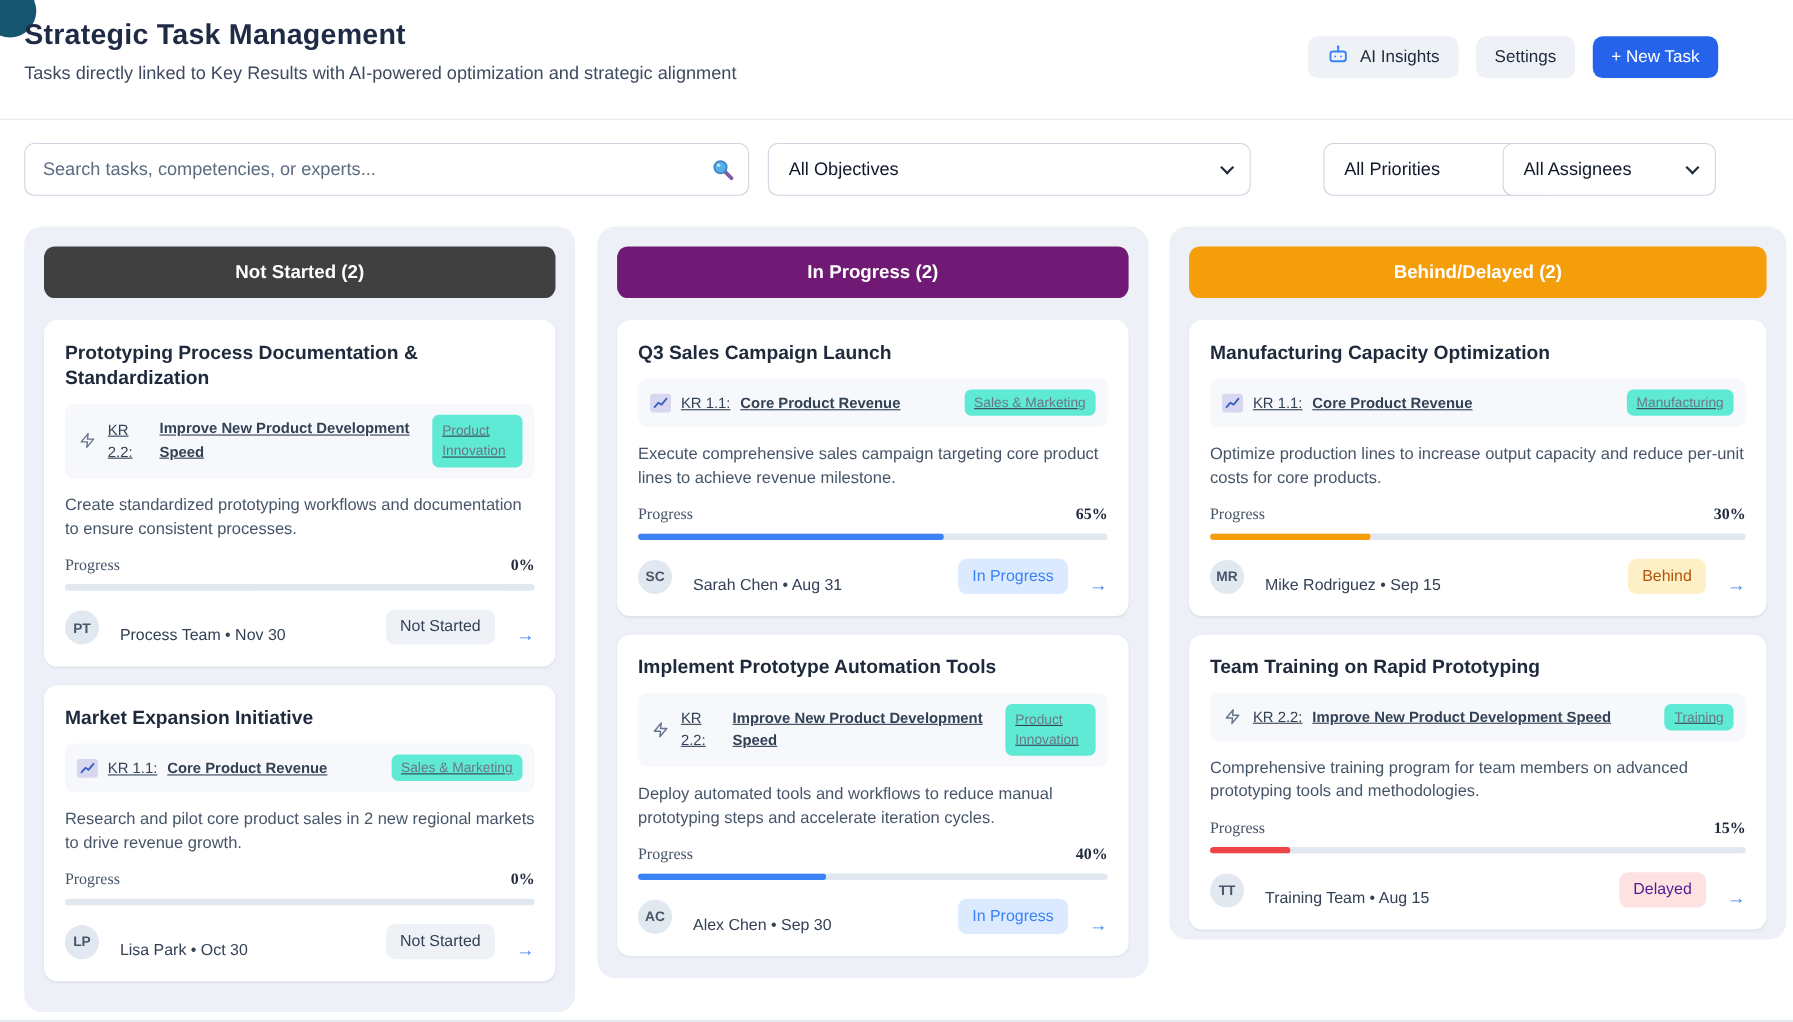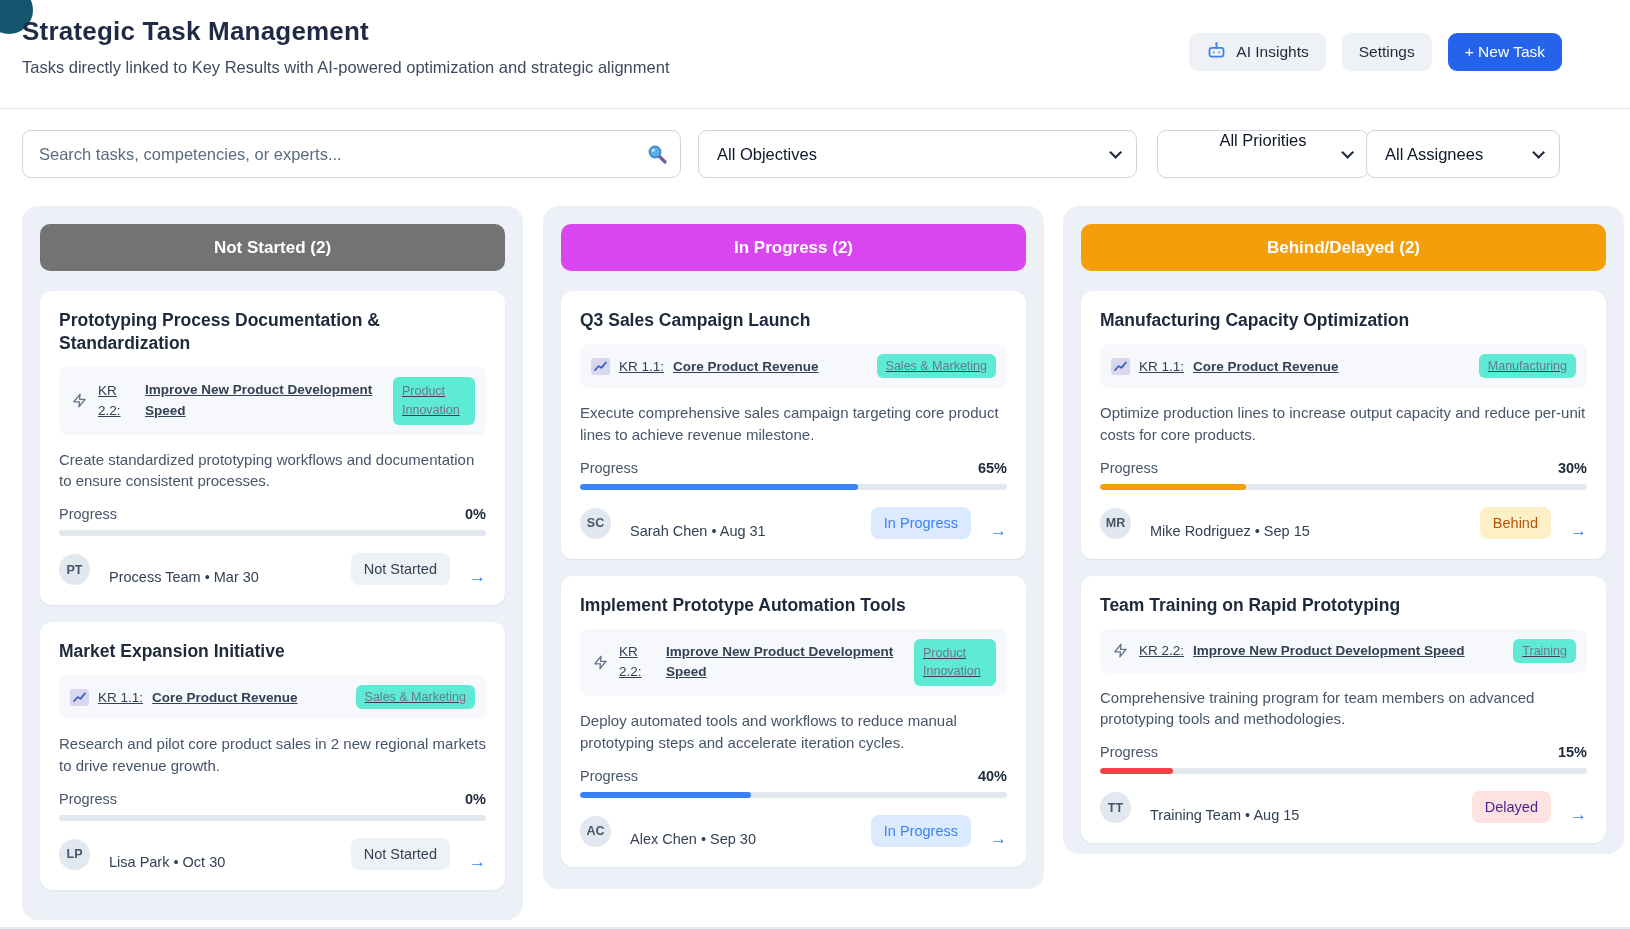--- a/index.html
+++ b/index.html
@@ -28,21 +28,21 @@
   
   .search-wrap { position:absolute; left:22px; top:130px; width:659px; height:48px; }
   .search-input { width:100%; height:100%; border:1px solid #cdd5e1; border-radius:9px;
     padding:0 46px 0 16px; font-size:16.5px; font-family:inherit; color:#334155; background:#fff; outline:none; }
   .search-input::placeholder { color:#5b6b80; }
   .search-icon { position:absolute; right:13px; top:13px; width:22px; height:22px; }
 
   .select { position:absolute; top:130px; height:48px; border:1px solid #cdd5e1; border-radius:9px;
     background:#fff; display:flex; align-items:center; padding:0 18px; font-size:16.5px; color:#0f172a; cursor:pointer; }
   .select-objectives { left:698px; width:439px; }
-  .select-priorities { left:1157px; width:212px;flex-direction:column; }
+  .select-priorities { left:1203px; width:212px; }
   .select-assignees  { left:1366px; width:194px; }
   .chevron { margin-left:auto; width:9px; height:9px; border-right:2px solid #1f2937;
     border-bottom:2px solid #1f2937; transform:rotate(45deg) translateY(-3px); }
 
   
   .col { position:absolute; top:206px; background:#edf1f7; border-radius:16px; padding:18px; }
   .col-1 { left:22px;   width:501px; height:714px; }
   .col-2 { left:543px;  width:501px; height:683px; }
   .col-3 { left:1063px; width:561px; height:648px; }
   .col-header { height:47px; border-radius:10px; display:flex; align-items:center; justify-content:center;
@@ -61,21 +61,21 @@
   .kr-row.multi { align-items:center; }
   .kr-row.multi .kr-code { white-space:normal; width:32px; line-height:1.5; }
   .kr-row.multi .kr-name { flex:1; line-height:1.55; padding-left:6px; }
   .kr-row.multi .kr-tag { width:82px; white-space:normal; line-height:1.5; }
   .kr-emoji { width:19px; height:17px; background:#d9d6ef; border-radius:3px;
     display:inline-flex; align-items:center; justify-content:center; flex:none; }
 
   .card-desc { font-size:15px; color:#475569; line-height:1.45; margin:0 0 14px 0; }
 
   .progress-row { display:flex; justify-content:space-between; align-items:center;
-    font-size:14.5px; color:#475569; margin-bottom:8px; }
+    font-size:14.5px; color:#475569; margin-bottom:8px;font-family:Liberation Serif, serif; }
   .pct { font-weight:bold; color:#1e293b; font-size:14.5px; }
   .track { height:6px; background:#e2e8f0; border-radius:3px; overflow:hidden; margin-bottom:17px; }
   .fill { height:6px; border-radius:3px; }
 
   .card-footer { display:flex; align-items:flex-end; gap:19px; font-size:14.5px; color:#334155; }
   .avatar { width:31px; height:31px; border-radius:50%; background:#e2e8f0; color:#475569;
     font-size:12.5px; font-weight:bold; display:flex; align-items:center; justify-content:center; flex:none; }
   .badge { margin-left:auto; padding:8px 13px; border-radius:8px; font-size:14.5px; cursor:pointer; }
   .arrow { color:#3b82f6; font-size:17px; cursor:pointer; line-height:1; }
 </style>
@@ -130,21 +130,21 @@
 <div class="select select-priorities">
   <span>All Priorities</span>
   <span class="chevron"></span>
 </div>
 <div class="select select-assignees">
   <span>All Assignees</span>
   <span class="chevron"></span>
 </div>
 
 <section class="col col-1">
-  <div class="col-header" style="background: #737373;">Not Started (2)</div>
+  <div class="col-header" style="background: #404040;">Not Started (2)</div>
 
   <article class="card">
     <div class="card-title">Prototyping Process Documentation &amp; Standardization</div>
     <div class="kr-row multi">
       <span class="kr-emoji" style="background:none">
         <svg width="15" height="15" viewBox="0 0 24 24" fill="none" stroke="#64748b" stroke-width="2" stroke-linejoin="round">
             <polygon points="13 2 3 14 12 14 11 22 21 10 12 10 13 2"></polygon>
           </svg>
       </span>
       <span class="kr-code">KR 2.2:</span>
@@ -154,21 +154,21 @@
     <p class="card-desc">Create standardized prototyping workflows and documentation to ensure consistent processes.</p>
     <div class="progress-row">
       <span>Progress</span>
       <span class="pct">0%</span>
     </div>
     <div class="track">
       <div class="fill" style="width: 0%; background: rgb(59, 130, 246);"></div>
     </div>
     <div class="card-footer">
       <span class="avatar">PT</span>
-      <span>Process Team • Mar 30</span>
+      <span>Process Team • Nov 30</span>
       <span class="badge" style="background: rgb(238, 242, 247); color: rgb(51, 65, 85);">Not Started</span>
       <span class="arrow">→</span>
     </div>
   </article>
 
   <article class="card">
     <div class="card-title">Market Expansion Initiative</div>
     <div class="kr-row">
       <span class="kr-emoji">
         <svg width="13" height="11" viewBox="0 0 14 12">
@@ -190,21 +190,21 @@
     <div class="card-footer">
       <span class="avatar">LP</span>
       <span>Lisa Park • Oct 30</span>
       <span class="badge" style="background: rgb(238, 242, 247); color: rgb(51, 65, 85);">Not Started</span>
       <span class="arrow">→</span>
     </div>
   </article>
 </section>
 
 <section class="col col-2">
-  <div class="col-header" style="background: #d946ef;">In Progress (2)</div>
+  <div class="col-header" style="background: #701a75;">In Progress (2)</div>
 
   <article class="card">
     <div class="card-title">Q3 Sales Campaign Launch</div>
     <div class="kr-row">
       <span class="kr-emoji">
         <svg width="13" height="11" viewBox="0 0 14 12">
             <polyline points="1,10 5,5.5 8,7.5 13,1.5" fill="none" stroke="#3b5fc0" stroke-width="1.8" stroke-linecap="round" stroke-linejoin="round"></polyline>
           </svg>
       </span>
       <span class="kr-code">KR 1.1:</span>

